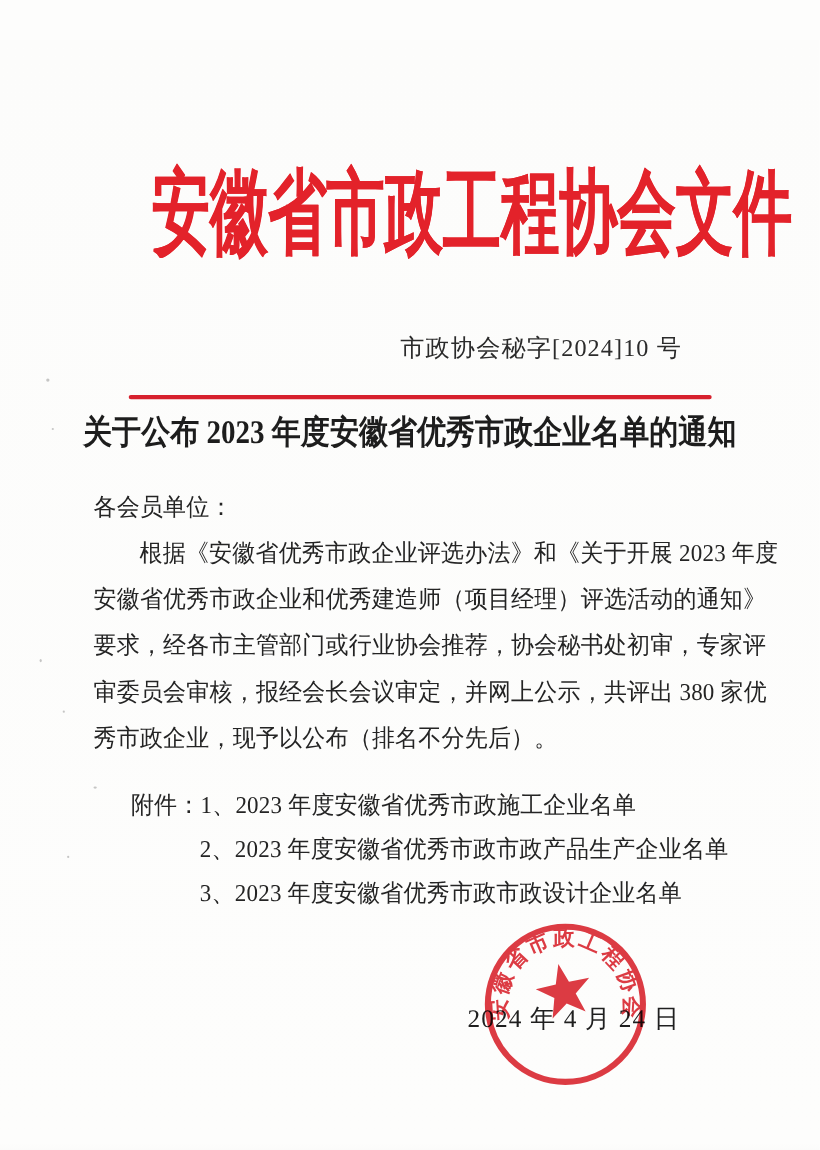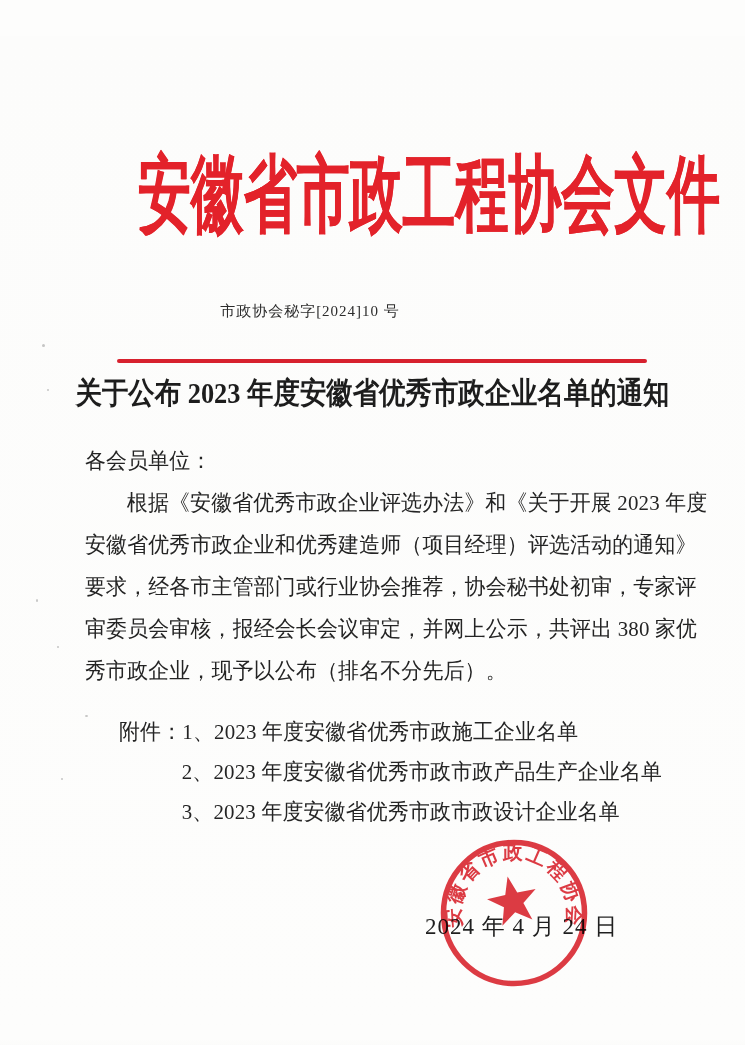--- a/index.html
+++ b/index.html
@@ -9,22 +9,22 @@
     background:linear-gradient(180deg,#fcfcfb 0%,#fdfdfc 96%,#f3f3f1 99.2%,#e7e7e5 100%);
     margin-top:36px;
   }
   .header-title{
     position:absolute;top:112px;left:0;width:745px;text-align:center;
     font-size:84px;font-weight:900;color:#e3222a;line-height:1.12;
     white-space:nowrap;transform:scaleX(0.63);transform-origin:50% 50%;
     text-shadow:0.5px 0 #e3222a;
   }
   .doc-number{
-    position:absolute;top:266px;left:0;width:620px;text-align:center;
-    font-size:15px;letter-spacing:1px;color:#2b2b2b;white-space:nowrap;
+    position:absolute;top:266px;left:0;width:620px;text-align:right;
+    font-size:22px;letter-spacing:1px;color:#2b2b2b;white-space:nowrap;
   }
   .red-rule{
     position:absolute;left:117px;top:323px;width:530px;height:4px;
     background:#d7212e;border-radius:2px;
   }
   .doc-title{
     position:absolute;top:337px;left:0;width:745px;text-align:center;
     font-size:30px;font-weight:bold;color:#1d1d1d;white-space:nowrap;
     transform:scaleX(0.88);transform-origin:50% 50%;
   }

